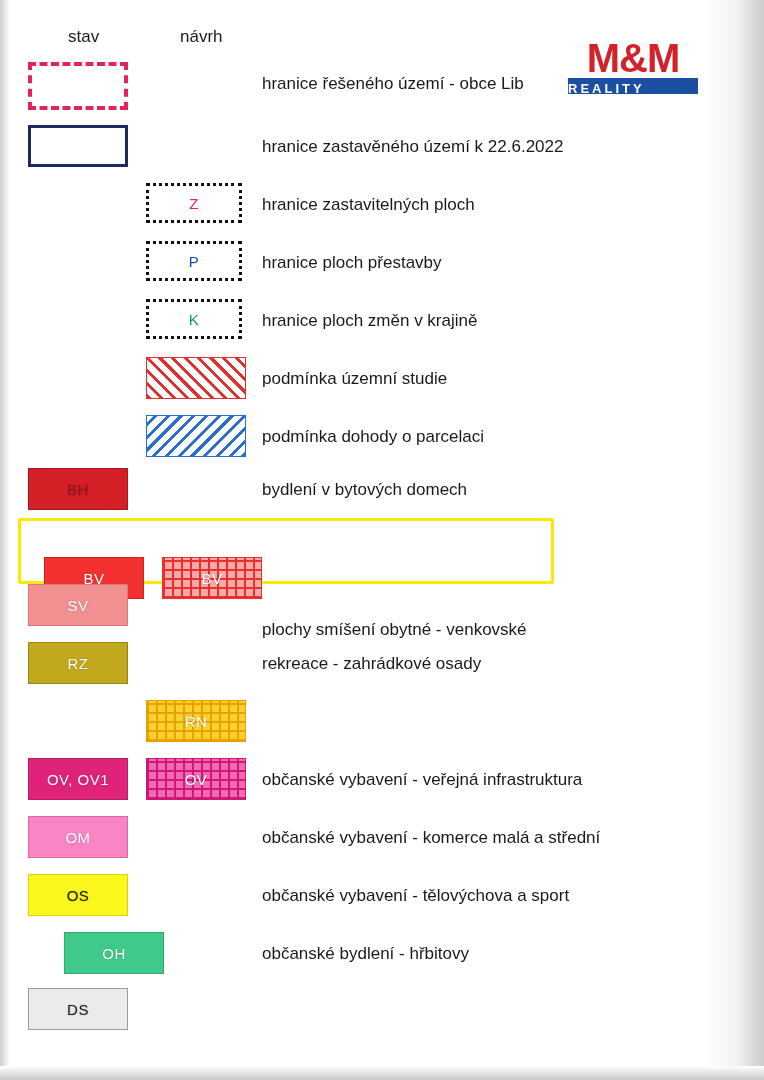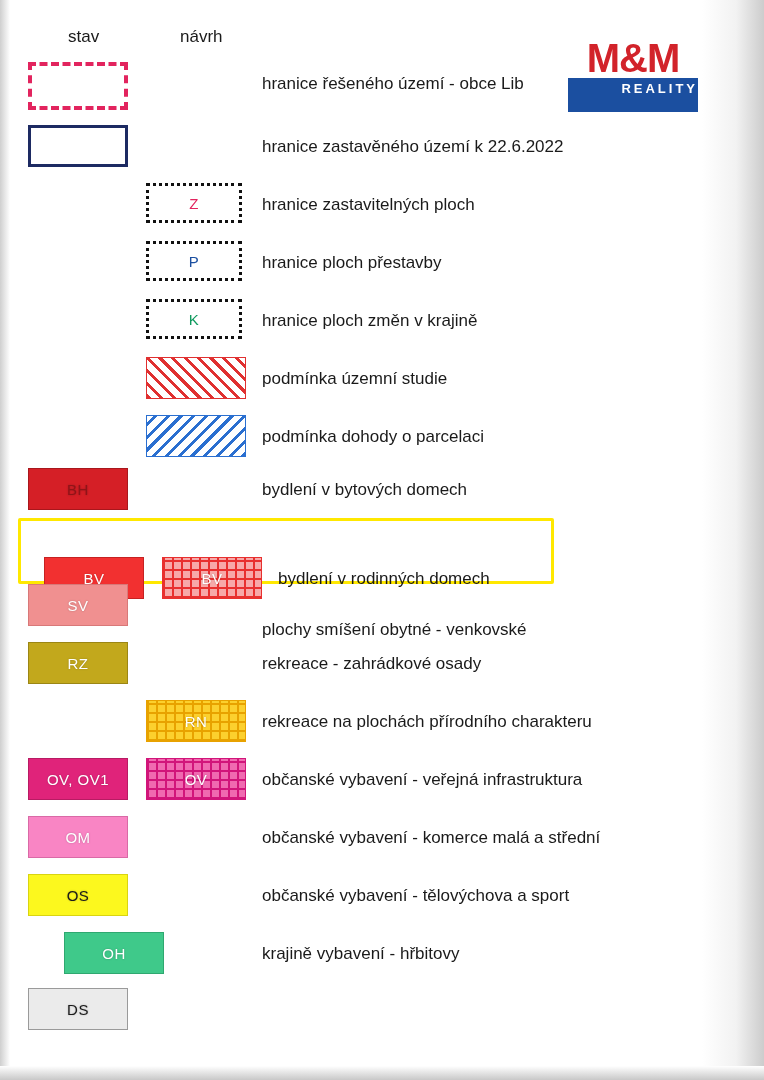--- a/index.html
+++ b/index.html
@@ -61,27 +61,27 @@
     color: #d2232a;
     font-weight: bold;
     font-size: 40px;
     letter-spacing: -1px;
     text-align: center;
     line-height: 40px;
     font-family: "Liberation Sans", sans-serif;
   }
   .logo-bottom {
     width: 130px;
-    height: 34px;
+    height: 16px;
     background: #1b4fa0;
     color: #ffffff;
     font-size: 13px;
     font-weight: bold;
     letter-spacing: 3px;
-    text-align: right;
+    text-align: left;
     line-height: 22px;
     font-family: "Liberation Sans", sans-serif;
   }
 
   
   .row {
     position: absolute;
     left: 0;
     width: 764px;
     height: 58px;
@@ -210,39 +210,37 @@
         </div>
         <div class="desc" style="top: 12px;">bydlení v bytových domech</div>
       </div>
       <div class="row" style="top: 557px; margin-left: 16px;">
         <div class="swatch sw-stav" style="background: rgb(242, 48, 48); border: 1px solid rgb(198, 34, 34);">
           <div class="sw-label" style="color: rgb(255, 255, 255); text-shadow: rgba(0, 0, 0, 0.25) 0px 0px 2px;">BV</div>
         </div>
         <div class="swatch sw-navrh" style="background: repeating-linear-gradient(0deg, rgb(232, 48, 47) 0px, rgb(232, 48, 47) 2px, transparent 2px, transparent 9px), repeating-linear-gradient(90deg, rgb(232, 48, 47) 0px, rgb(232, 48, 47) 2px, transparent 2px, transparent 9px), rgb(247, 169, 169); border: 1px solid rgb(232, 48, 47);">
           <div class="sw-label" style="color: rgb(255, 255, 255); text-shadow: rgba(0, 0, 0, 0.25) 0px 0px 2px;">BV</div>
         </div>
-        <div class="desc" style="top: 12px;">bydlení v rodinných domech</div>
       </div>
       <div class="row" style="top: 584px;">
         <div class="swatch sw-stav" style="background: rgb(240, 144, 144); border: 1px solid rgb(216, 120, 120);">
           <div class="sw-label" style="color: rgb(255, 255, 255); text-shadow: rgba(0, 0, 0, 0.25) 0px 0px 2px;">SV</div>
         </div>
         <div class="desc" style="top: 4px; margin-top: 32px;">plochy smíšení obytné - venkovské</div>
       </div>
       <div class="row" style="top: 642px;">
         <div class="swatch sw-stav" style="background: rgb(194, 168, 28); border: 1px solid rgb(155, 134, 20);">
           <div class="sw-label" style="color: rgb(255, 255, 255); text-shadow: rgba(0, 0, 0, 0.25) 0px 0px 2px;">RZ</div>
         </div>
         <div class="desc" style="top: 12px;">rekreace - zahrádkové osady</div>
       </div>
       <div class="row" style="top: 700px;">
         <div class="swatch sw-navrh" style="background: repeating-linear-gradient(0deg, rgb(232, 162, 0) 0px, rgb(232, 162, 0) 2px, transparent 2px, transparent 9px), repeating-linear-gradient(90deg, rgb(232, 162, 0) 0px, rgb(232, 162, 0) 2px, transparent 2px, transparent 9px), rgb(252, 208, 46); border: 1px solid rgb(232, 162, 0);">
           <div class="sw-label" style="color: rgb(255, 255, 255); text-shadow: rgba(0, 0, 0, 0.25) 0px 0px 2px;">RN</div>
         </div>
-        <div class="desc" style="top: 12px;">rekreace na plochách přírodního charakteru</div>
       </div>
       <div class="row" style="top: 758px;">
         <div class="swatch sw-stav" style="background: rgb(224, 35, 122); border: 1px solid rgb(184, 27, 99);">
           <div class="sw-label" style="color: rgb(255, 255, 255); text-shadow: rgba(0, 0, 0, 0.25) 0px 0px 2px;">OV, OV1</div>
         </div>
         <div class="swatch sw-navrh" style="background: repeating-linear-gradient(0deg, rgb(209, 21, 122) 0px, rgb(209, 21, 122) 2px, transparent 2px, transparent 9px), repeating-linear-gradient(90deg, rgb(209, 21, 122) 0px, rgb(209, 21, 122) 2px, transparent 2px, transparent 9px), rgb(240, 106, 176); border: 1px solid rgb(209, 21, 122); text-align: right;">
           <div class="sw-label" style="color: rgb(255, 255, 255); text-shadow: rgba(0, 0, 0, 0.25) 0px 0px 2px;">OV</div>
         </div>
         <div class="desc" style="top: 12px;">občanské vybavení - veřejná infrastruktura</div>
       </div>
@@ -255,21 +253,21 @@
       <div class="row" style="top: 874px;">
         <div class="swatch sw-stav" style="background: rgb(252, 248, 30); border: 1px solid rgb(217, 212, 17);">
           <div class="sw-label" style="color: rgb(26, 26, 26); text-shadow: rgba(0, 0, 0, 0.25) 0px 0px 2px; border-radius: 18px;">OS</div>
         </div>
         <div class="desc" style="top: 12px;">občanské vybavení - tělovýchova a sport</div>
       </div>
       <div class="row" style="top: 932px;">
         <div class="swatch sw-stav" style="background: rgb(63, 201, 138); border: 1px solid rgb(47, 168, 112); margin-left: 36px;">
           <div class="sw-label" style="color: rgb(255, 255, 255); text-shadow: rgba(0, 0, 0, 0.25) 0px 0px 2px;">OH</div>
         </div>
-        <div class="desc" style="top: 12px;">krajině vybavení - hřbitovy</div>
+        <div class="desc" style="top: 12px;">občanské bydlení - hřbitovy</div>
       </div>
       <div class="row" style="top: 988px;">
         <div class="swatch sw-stav" style="background: rgb(235, 235, 235); border: 1px solid rgb(154, 154, 154);">
           <div class="sw-label" style="color: rgb(26, 26, 26); text-shadow: rgba(0, 0, 0, 0.25) 0px 0px 2px;">DS</div>
         </div>
       </div>
     </div>
 
 </div>
 

